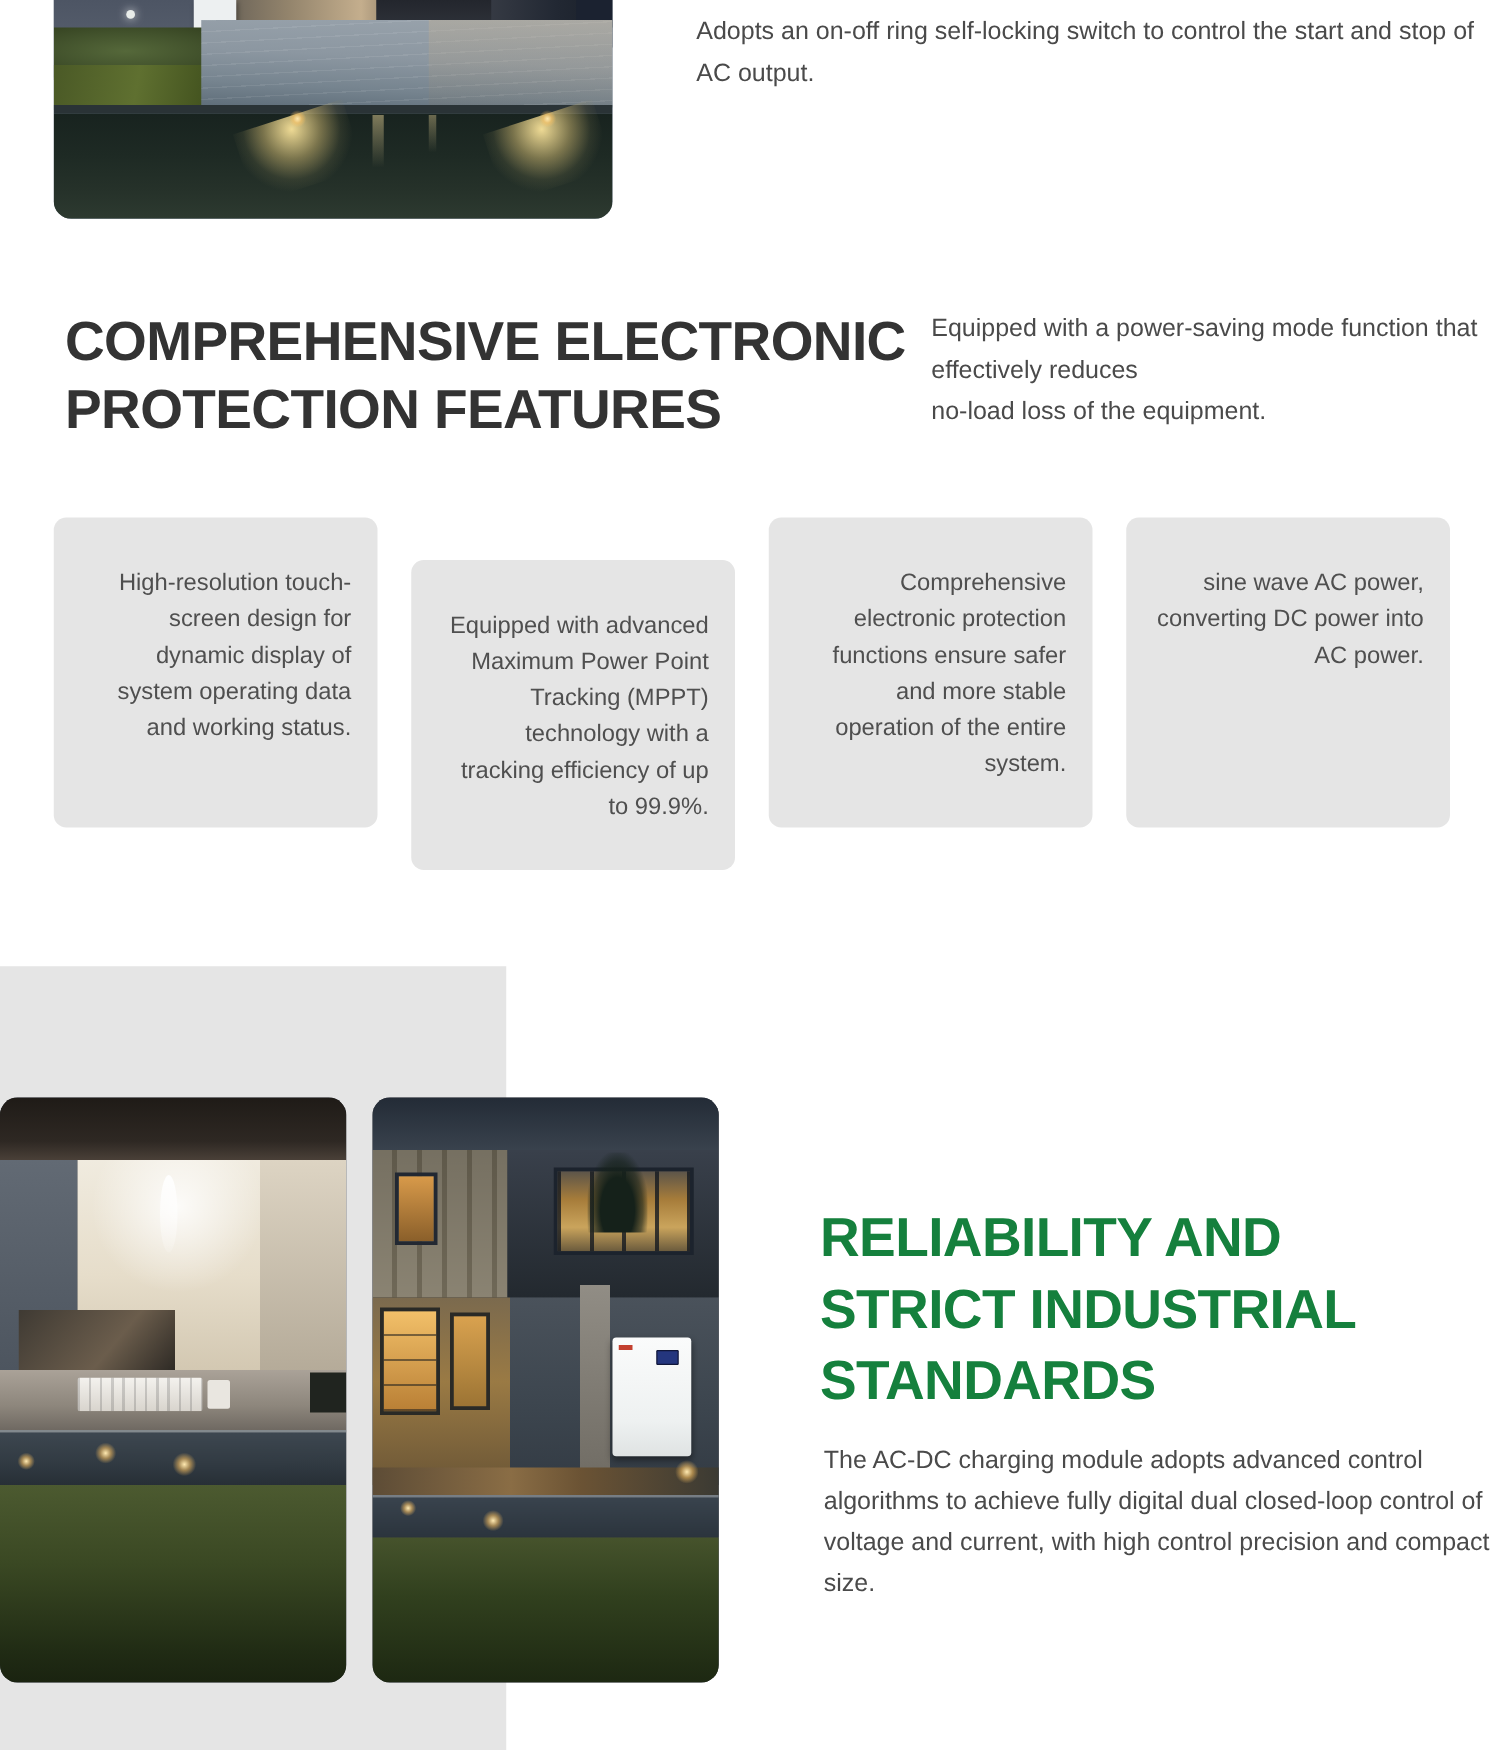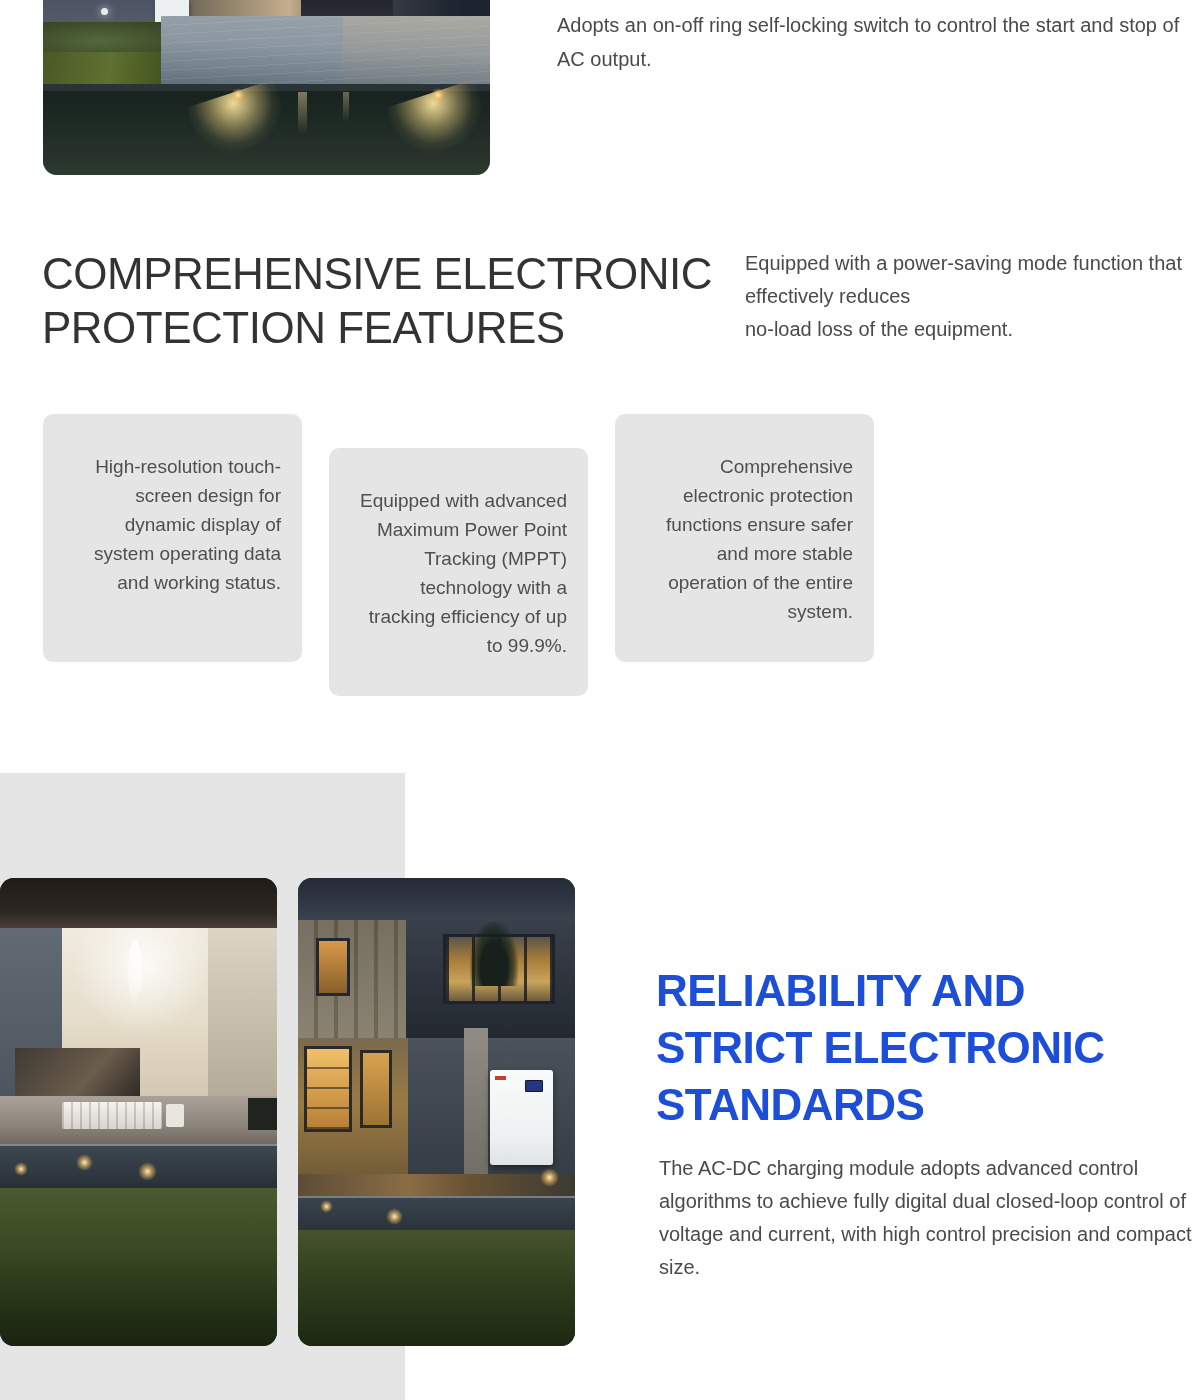--- a/index.html
+++ b/index.html
@@ -15,22 +15,22 @@
     position:absolute; left:43px; top:0; width:447px; height:175px;
     border-radius:0 0 14px 14px; overflow:hidden; background:#6f7d8a;
   }
   .hero-caption {
     position:absolute; left:557px; top:8px; width:645px;
     font-size:20px; line-height:34px; color:#4a4a4a;
   }
 
   
   .protection-title {
-    position:absolute; left:42px; top:247px;
-    font-size:44px; line-height:54px; font-weight:400;
+    position:absolute; left:52px; top:247px;
+    font-size:44px; line-height:54px; font-weight:700;
     letter-spacing:-0.5px; color:#333333;
   }
   .protection-title .tl { display:block; white-space:nowrap; }
   .protection-subtitle {
     position:absolute; left:733px; top:247px;
     font-size:20px; line-height:33px; color:#4a4a4a;
   }
   .protection-subtitle div { white-space:nowrap;margin-left:12px; }
 
   .card {
@@ -45,21 +45,21 @@
   .card.c3 { left:615px; } .card.c4 { left:901px; }
 
   
   .backdrop { position:absolute; left:0; top:773px; width:405px; height:627px; background:#e5e5e5; }
   .photo { position:absolute; top:878px; width:277px; height:468px; border-radius:14px; overflow:hidden; background:#2c3138; }
   .photo.p1 { left:0; }
   .photo.p2 { left:298px; }
   .reliability-title {
     position:absolute; left:656px; top:962px;
     font-size:44px; line-height:57px; font-weight:700;
-    letter-spacing:-0.5px; color:#1d4ed8;
+    letter-spacing:-0.5px; color:#15803d;
   }
   .reliability-title .tl { display:block; white-space:nowrap; }
   .reliability-body {
     position:absolute; left:659px; top:1152px; width:560px;
     font-size:20px; line-height:33px; color:#4a4a4a;
   }
 
   .glow { position:absolute; border-radius:50%;
     background:radial-gradient(circle, #ffe9b0 0%, rgba(255,196,98,0.55) 35%, rgba(255,170,60,0) 70%); }
   .beam { position:absolute;
@@ -107,20 +107,23 @@
 
   <div class="card c1">
     <div class="card-text">High-resolution touch-screen design for dynamic display of system operating data and working status.</div>
   </div>
   <div class="card c2">
     <div class="card-text">Equipped with advanced Maximum Power Point Tracking (MPPT) technology with a tracking efficiency of up to 99.9%.</div>
   </div>
   <div class="card c3">
     <div class="card-text">Comprehensive electronic protection functions ensure safer and more stable operation of the entire system.</div>
   </div>
+  <div class="card c4">
+    <div class="card-text">sine wave AC power, converting DC power into AC power.</div>
+  </div>
 
   <div class="backdrop"></div>
 
   <div class="photo p1">
     <div class="ly" style="left:0;top:0;width:277px;height:50px;background:linear-gradient(180deg,#1f1b17 0%,#2e2823 70%,#4a4038 100%);"></div>
     <div class="ly" style="left:0;top:50px;width:62px;height:168px;background:linear-gradient(180deg,#626a74,#4d555f);"></div>
     <div class="ly" style="left:62px;top:50px;width:146px;height:168px;background:radial-gradient(circle at 55% 22%, rgba(255,255,255,0.85) 0%, rgba(255,255,255,0) 45%), linear-gradient(180deg,#f0ebdf 0%,#e6ddca 55%,#d3c8b2 100%);"></div>
     <div class="ly" style="left:128px;top:62px;width:14px;height:62px;border-radius:50%;background:linear-gradient(180deg, rgba(255,255,255,0.95), rgba(255,255,255,0.15));"></div>
     <div class="ly" style="left:208px;top:50px;width:69px;height:168px;background:linear-gradient(180deg,#ddd4c3,#b5ab99);"></div>
     <div class="ly" style="left:15px;top:170px;width:125px;height:48px;background:linear-gradient(130deg,#3f3a33 0%,#6b5d4c 60%,#2e2a25 100%);"></div>
@@ -153,19 +156,19 @@
     <div class="ly" style="left:0;top:296px;width:277px;height:22px;background:linear-gradient(90deg,#5d4c36 0%,#8a6d45 40%,#6b5334 60%,#3b3a33 100%);"></div>
     <div class="ly" style="left:0;top:318px;width:277px;height:34px;border-top:2px solid rgba(210,216,220,0.45);background:linear-gradient(180deg,#39434d,#2b343d);"></div>
     <div class="glow" style="left:22px;top:322px;width:13px;height:13px;"></div>
     <div class="glow" style="left:88px;top:330px;width:17px;height:17px;"></div>
     <div class="glow" style="left:242px;top:290px;width:19px;height:19px;"></div>
     <div class="ly" style="left:0;top:352px;width:277px;height:116px;background:linear-gradient(180deg,#46532c 0%,#31401e 40%,#1d2812 100%);"></div>
   </div>
 
   <h2 class="reliability-title">
     <span class="tl">RELIABILITY AND</span>
-    <span class="tl">STRICT ELECTRONIC</span>
+    <span class="tl">STRICT INDUSTRIAL</span>
     <span class="tl">STANDARDS</span>
   </h2>
 
   <div class="reliability-body">The AC-DC charging module adopts advanced control algorithms to achieve fully digital dual closed-loop control of voltage and current, with high control precision and compact size.</div>
 
 </div>
 
 </body></html>

